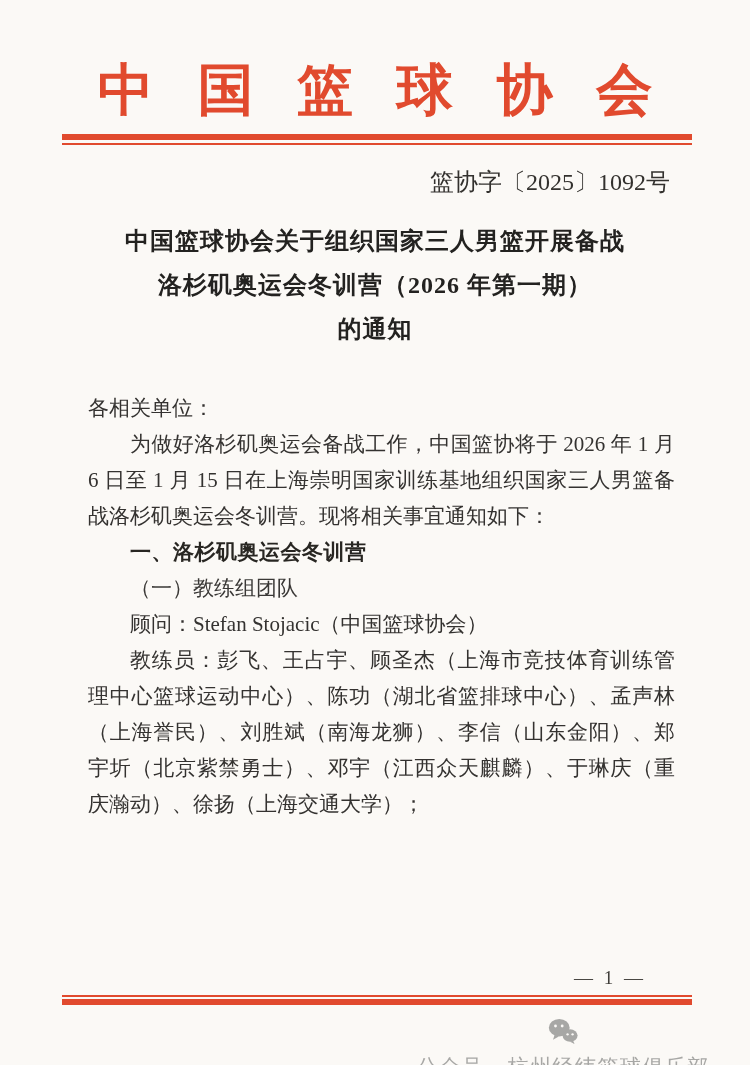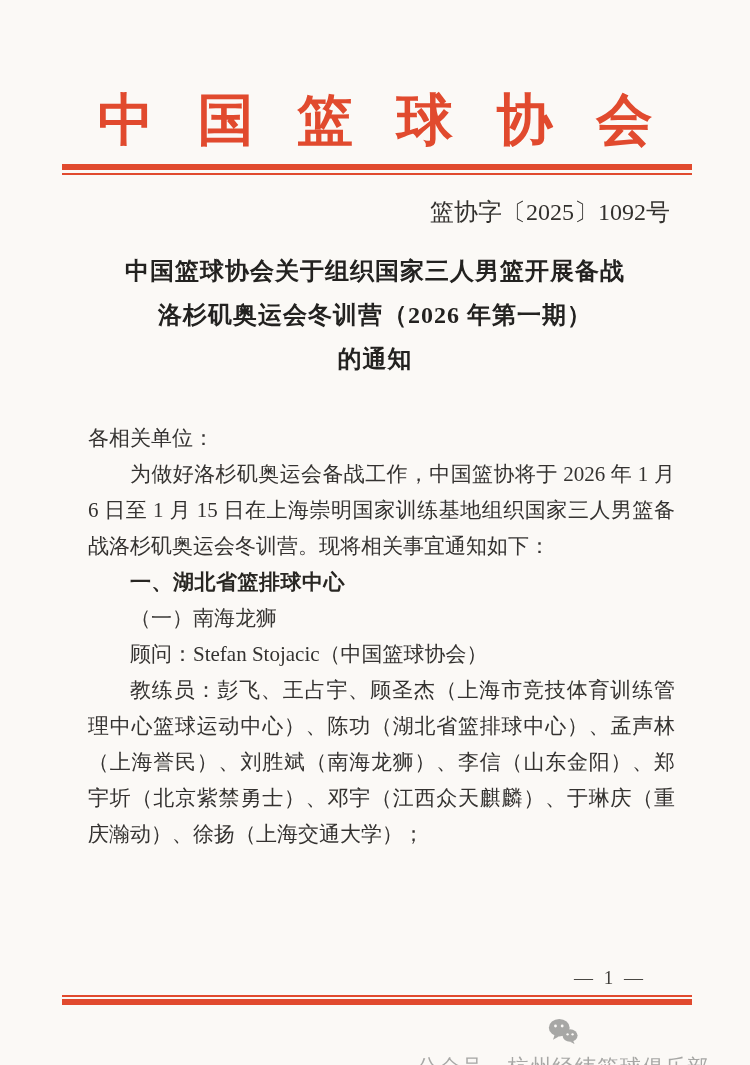--- a/index.html
+++ b/index.html
@@ -11,21 +11,21 @@
     width: 750px;
     height: 1065px;
     margin: 0 auto;
     background: #fbf9f6;
     overflow: hidden;
     color: #302e2b;
   }
 
   
   .org-name {
-    padding-top: 90px;
+    padding-top: 60px;
     padding-left: 0.78em;           
     text-align: center;
     font-size: 56px;
     line-height: 60px;
     font-weight: bold;
     letter-spacing: 0.78em;
     color: var(--accent);
     white-space: nowrap;
   }
   .rule { margin: 14px 58px 0 62px; }
@@ -116,22 +116,22 @@
 
   <div class="notice-title">
     <div>中国篮球协会关于组织国家三人男篮开展备战</div>
     <div>洛杉矶奥运会冬训营（2026 年第一期）</div>
     <div>的通知</div>
   </div>
 
   <div class="doc-body">
     <p class="flush">各相关单位：</p>
     <p>为做好洛杉矶奥运会备战工作，中国篮协将于 2026 年 1 月 6 日至 1 月 15 日在上海崇明国家训练基地组织国家三人男篮备战洛杉矶奥运会冬训营。现将相关事宜通知如下：</p>
-    <p class="sec-heading">一、湖北省篮排球中心</p>
-    <p class="kai">（一）南海龙狮</p>
+    <p class="sec-heading">一、洛杉矶奥运会冬训营</p>
+    <p class="kai">（一）教练组团队</p>
     <p>顾问：Stefan Stojacic（中国篮球协会）</p>
     <p>教练员：彭飞、王占宇、顾圣杰（上海市竞技体育训练管理中心篮球运动中心）、陈功（湖北省篮排球中心）、孟声林（上海誉民）、刘胜斌（南海龙狮）、李信（山东金阳）、郑宇圻（北京紫禁勇士）、邓宇（江西众天麒麟）、于琳庆（重庆瀚动）、徐扬（上海交通大学）；</p>
   </div>
 
   <div class="page-number">— 1 —</div>
 
   <div class="bottom-rule">
     <div class="thin"></div>
     <div class="gap"></div>
     <div class="thick"></div>

